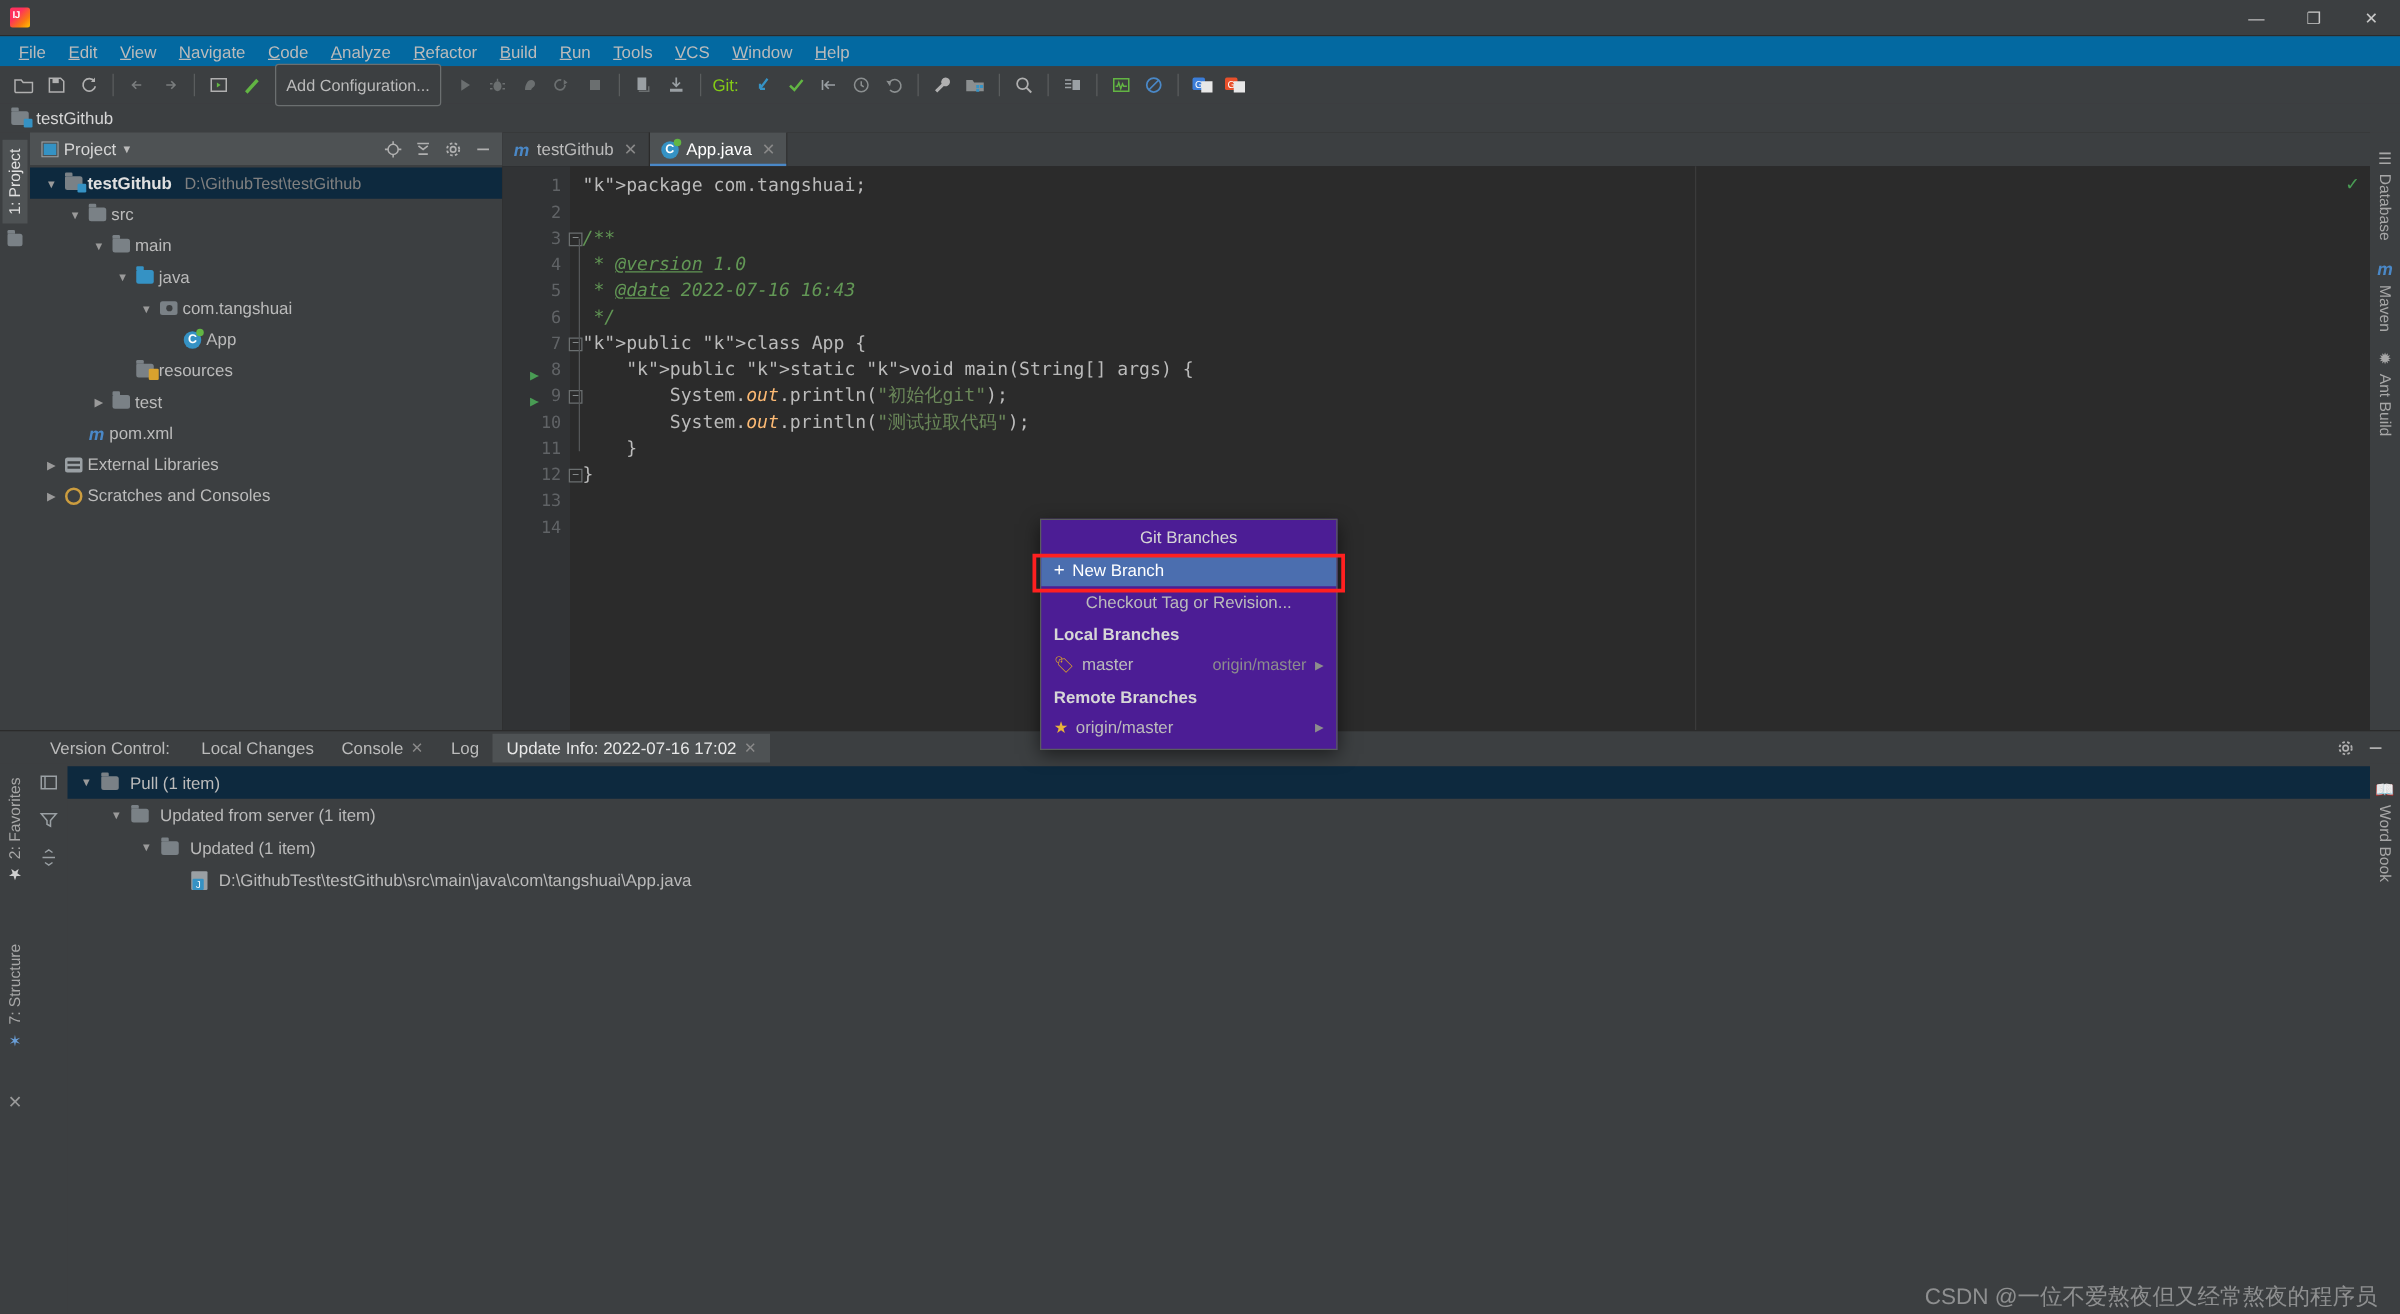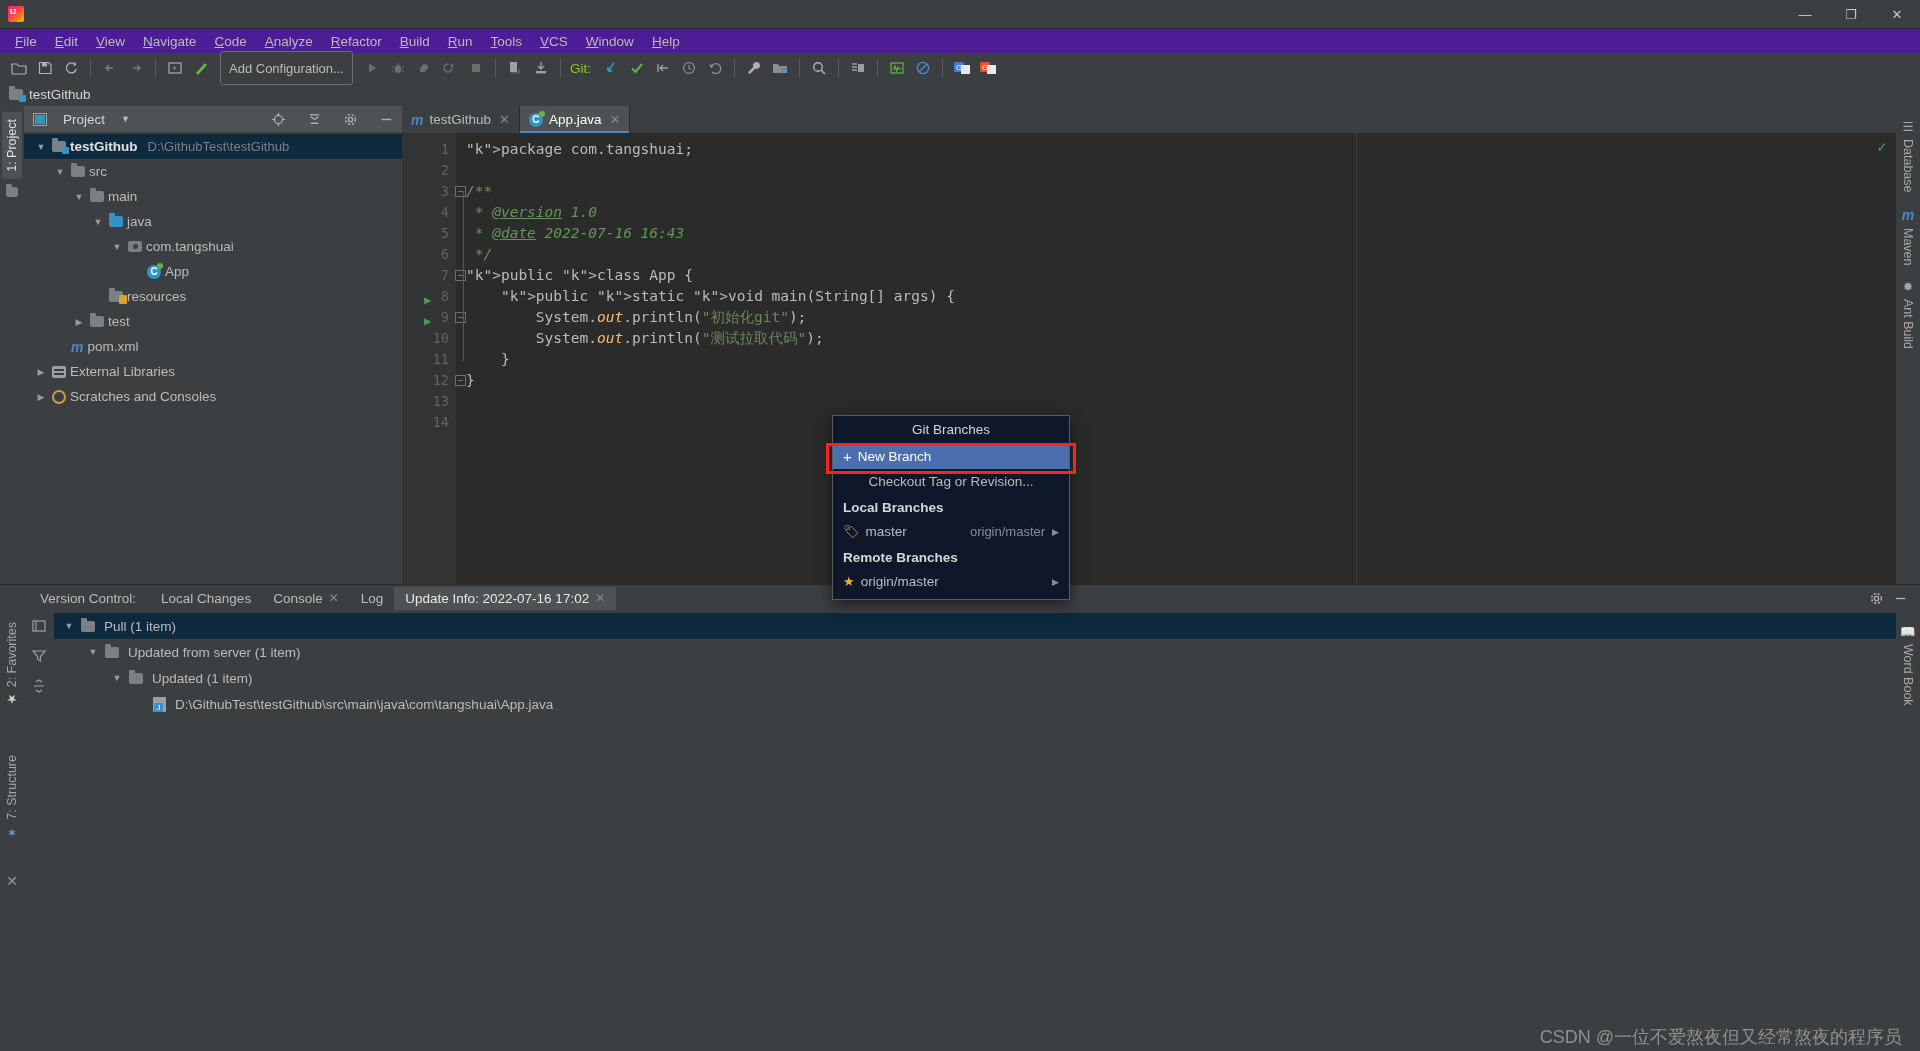--- a/index.html
+++ b/index.html
@@ -29,21 +29,21 @@
   .tb-title { font-size: 13.5px; color: #c8c8c8; white-space: nowrap; }
   .tb-ctrls { margin-left: auto; display: flex; height: 29px; }
   .tb-btn {
     width: 46px; height: 29px; display: flex; align-items: center; justify-content: center;
     color: #c8c8c8; font-size: 13px;
   }
 
   
   .menubar {
     height: 24px; display: flex; align-items: center; padding-left: 6px;
-    background: #4c1d95; font-size: 13.5px; color: #bbbbbb;
+    background: #0369a1; font-size: 13.5px; color: #bbbbbb;
   }
   .menu-item { padding: 2px 9px; white-space: nowrap; cursor: default; }
   .menu-item u { text-decoration: underline; }
 
   
   .toolbar {
     height: 30px; display: flex; align-items: center; padding-left: 7px;
     background: #3c3f41; gap: 2px;
   }
   .tbi {
@@ -75,21 +75,21 @@
     writing-mode: vertical-rl; font-size: 12.5px; color: #a7a7a7;
     padding: 7px 3px; white-space: nowrap; display: flex; align-items: center; gap: 5px;
   }
   .vtab.sel { background: #4e5254; color: #e0e0e0; }
   .vtab.rot180 { writing-mode: vertical-rl; transform: rotate(180deg); }
 
   
   .projpanel { width: 378px; background: #3c3f41; display: flex; flex-direction: column; flex: none; }
   .proj-head {
     height: 26px; display: flex; align-items: center; padding: 0 6px 0 9px;
-    background: #4e5254; font-size: 13.5px; color: #d6d6d6; gap: 16px;
+    background: #4e5254; font-size: 13.5px; color: #d6d6d6; gap: 4px;
   }
   .proj-head .spacer { margin-left: auto; }
   .proj-ic { width: 20px; height: 20px; display: flex; align-items: center; justify-content: center; }
   .tree { flex: 1; overflow: hidden; padding-top: 2px; font-size: 13.5px; }
   .node { display: flex; align-items: center; height: 25px; white-space: nowrap; gap: 4px; }
   .node.sel { background: #0d293e; }
   .node .arrow { width: 14px; text-align: center; color: #9a9a9a; font-size: 9px; flex: none; }
   .node .lbl { color: #bbbbbb; }
   .node .lbl.b { font-weight: bold; color: #e0e0e0; }
   .node .sub { color: #808080; margin-left: 6px; font-size: 13px; }
@@ -124,21 +124,21 @@
     flex: 1; position: relative; padding-top: 6px; padding-left: 10px;
     font-family: "DejaVu Sans Mono", monospace; font-size: 14.5px; min-width: 0;
   }
   .cl { height: 21px; line-height: 21px; white-space: pre; } .s { color: #6a8759; } .c { color: #629755; font-style: italic; }
   .tg { color: #629755; font-style: italic; text-decoration: underline; } .fld { color: #fdba74; font-style: italic; }
   .rightmargin { position: absolute; top: 0; bottom: 0; left: 900px; width: 1px; background: #3b3b3b; }
   .okmark { position: absolute; right: 8px; top: 6px; color: #499c54; font-size: 14px; }
 
   
   .popup {
-    position: absolute; left: 832px; top: 415px; width: 238px; background: #0f172a;
+    position: absolute; left: 832px; top: 415px; width: 238px; background: #4c1d95;
     border: 1px solid #5a5d5e; box-shadow: 0 4px 14px rgba(0,0,0,.55); z-index: 40;
     font-size: 13.5px; padding-bottom: 5px;
   }
   .pop-title { text-align: center; color: #d6d6d6; padding: 6px 0 7px; font-size: 13.5px; }
   .pop-row { height: 25px; display: flex; align-items: center; padding: 0 10px; color: #bbbbbb; gap: 6px; }
   .pop-row.sel { background: #4b6eaf; color: #ffffff; }
   .pop-row.center { justify-content: center; }
   .pop-sec { padding: 6px 10px 4px; font-weight: bold; color: #d6d6d6; font-size: 13.5px; }
   .pop-row .right { margin-left: auto; color: #8d8d8d; font-size: 13px; display: flex; align-items: center; gap: 7px; }
   .redbox {

